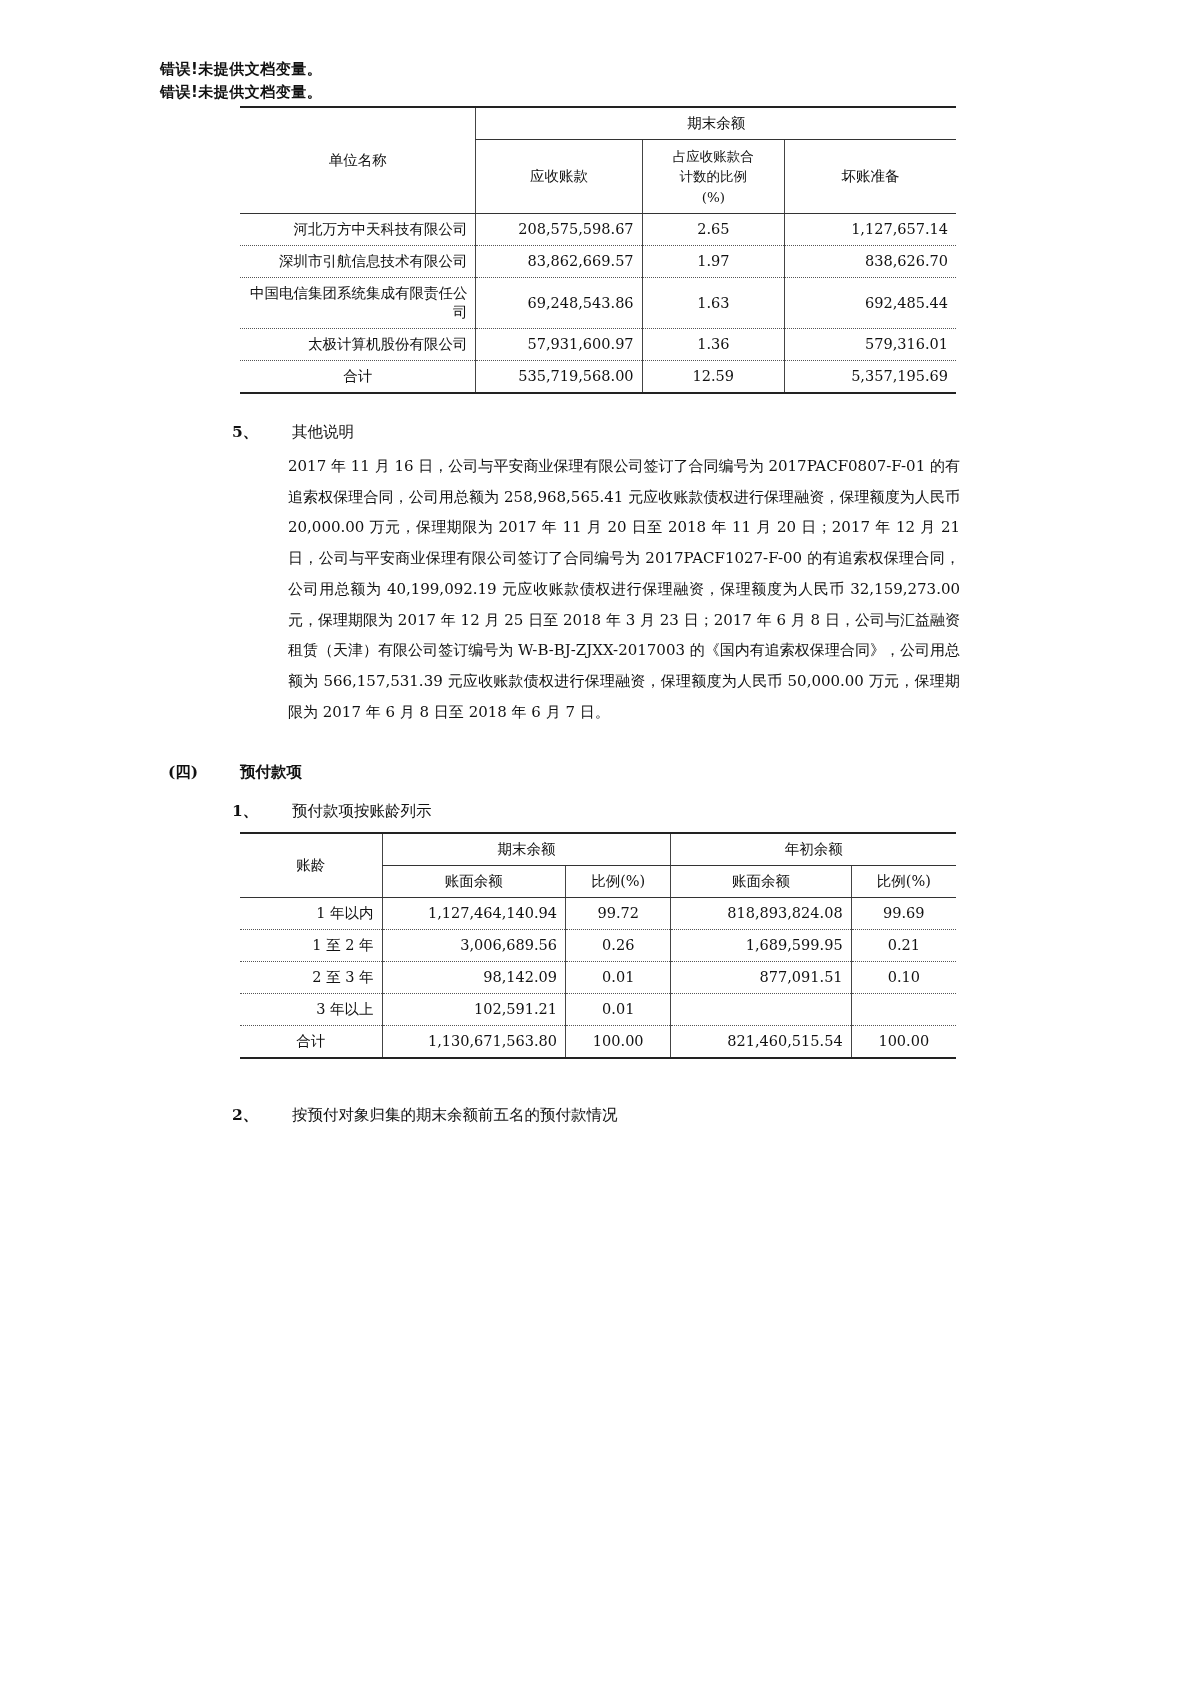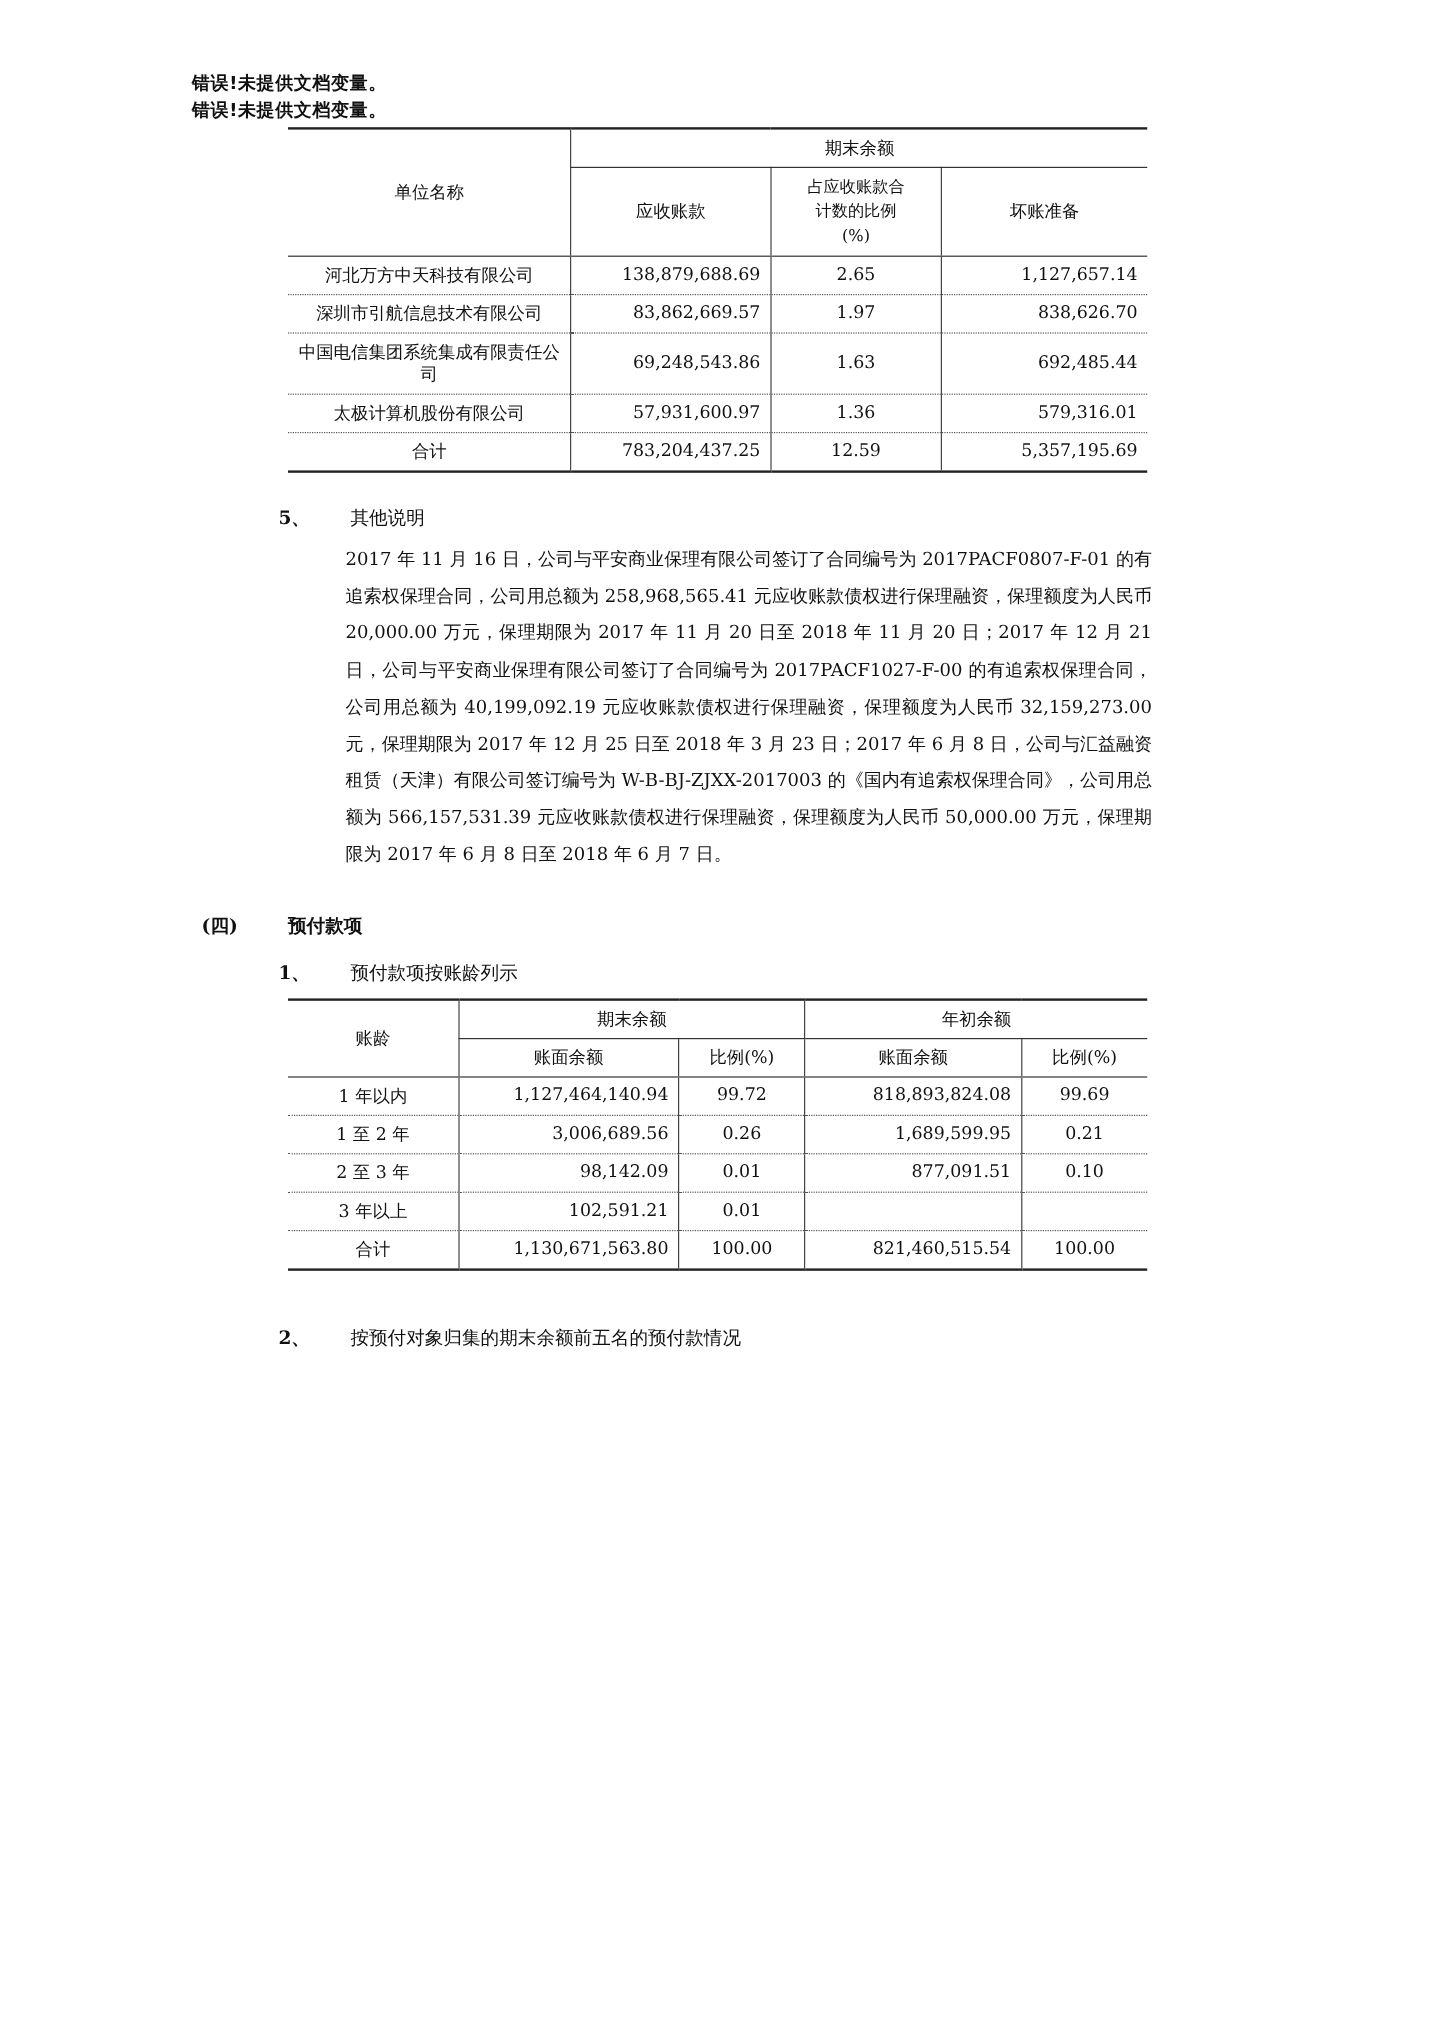--- a/index.html
+++ b/index.html
@@ -52,21 +52,21 @@
     width: 716px;
     margin-left: 80px;
   }
   .top-rule { border-top: 2.2px solid #222; }
   .bot-rule { border-bottom: 2.2px solid #222; }
   .mid-rule { border-bottom: 1.1px solid #333; }
   .dot-rule { border-bottom: 1px dotted #555; }
   .vline-l { border-left: 1px solid #444; }
   .c { text-align: center; }
   .r { text-align: right; padding-right: 14px; }
-  .l { text-align: center; padding-left: 10px; }
+  .l { text-align: right; padding-left: 10px; }
   .small { font-size: 13.5px; }
   .para {
     margin-left: 128px;
     margin-right: 0px;
     font-size: 15px;
     line-height: 2.05;
     text-align: justify;
     text-justify: inter-ideograph;
   }
   .para p { margin: 0; }
@@ -126,21 +126,21 @@
             <span>计数的比例</span><br>
             <span>(%)</span>
           </td>
           <td class="c mid-rule vline-l" style="width:165px;">
             <span>坏账准备</span>
           </td>
         </tr>
 
         <tr>
           <td class="l dot-rule">河北万方中天科技有限公司</td>
-          <td class="r dot-rule vline-l">138,879,688.69</td>
+          <td class="r dot-rule vline-l">208,575,598.67</td>
           <td class="c dot-rule vline-l">2.65</td>
           <td class="r dot-rule vline-l">1,127,657.14</td>
         </tr>
         <tr>
           <td class="l dot-rule">深圳市引航信息技术有限公司</td>
           <td class="r dot-rule vline-l">83,862,669.57</td>
           <td class="c dot-rule vline-l">1.97</td>
           <td class="r dot-rule vline-l">838,626.70</td>
         </tr>
         <tr>
@@ -150,21 +150,21 @@
           <td class="r dot-rule vline-l">692,485.44</td>
         </tr>
         <tr>
           <td class="l dot-rule">太极计算机股份有限公司</td>
           <td class="r dot-rule vline-l">57,931,600.97</td>
           <td class="c dot-rule vline-l">1.36</td>
           <td class="r dot-rule vline-l">579,316.01</td>
         </tr>
         <tr>
           <td class="c bot-rule">合计</td>
-          <td class="r bot-rule vline-l">783,204,437.25</td>
+          <td class="r bot-rule vline-l">535,719,568.00</td>
           <td class="c bot-rule vline-l">12.59</td>
           <td class="r bot-rule vline-l">5,357,195.69</td>
         </tr>
       </tbody>
         </table>
     </div>
 
     <div class="num-list-row">
       <div class="num-list-num">5、</div>
       <div class="num-list-title">其他说明</div>

